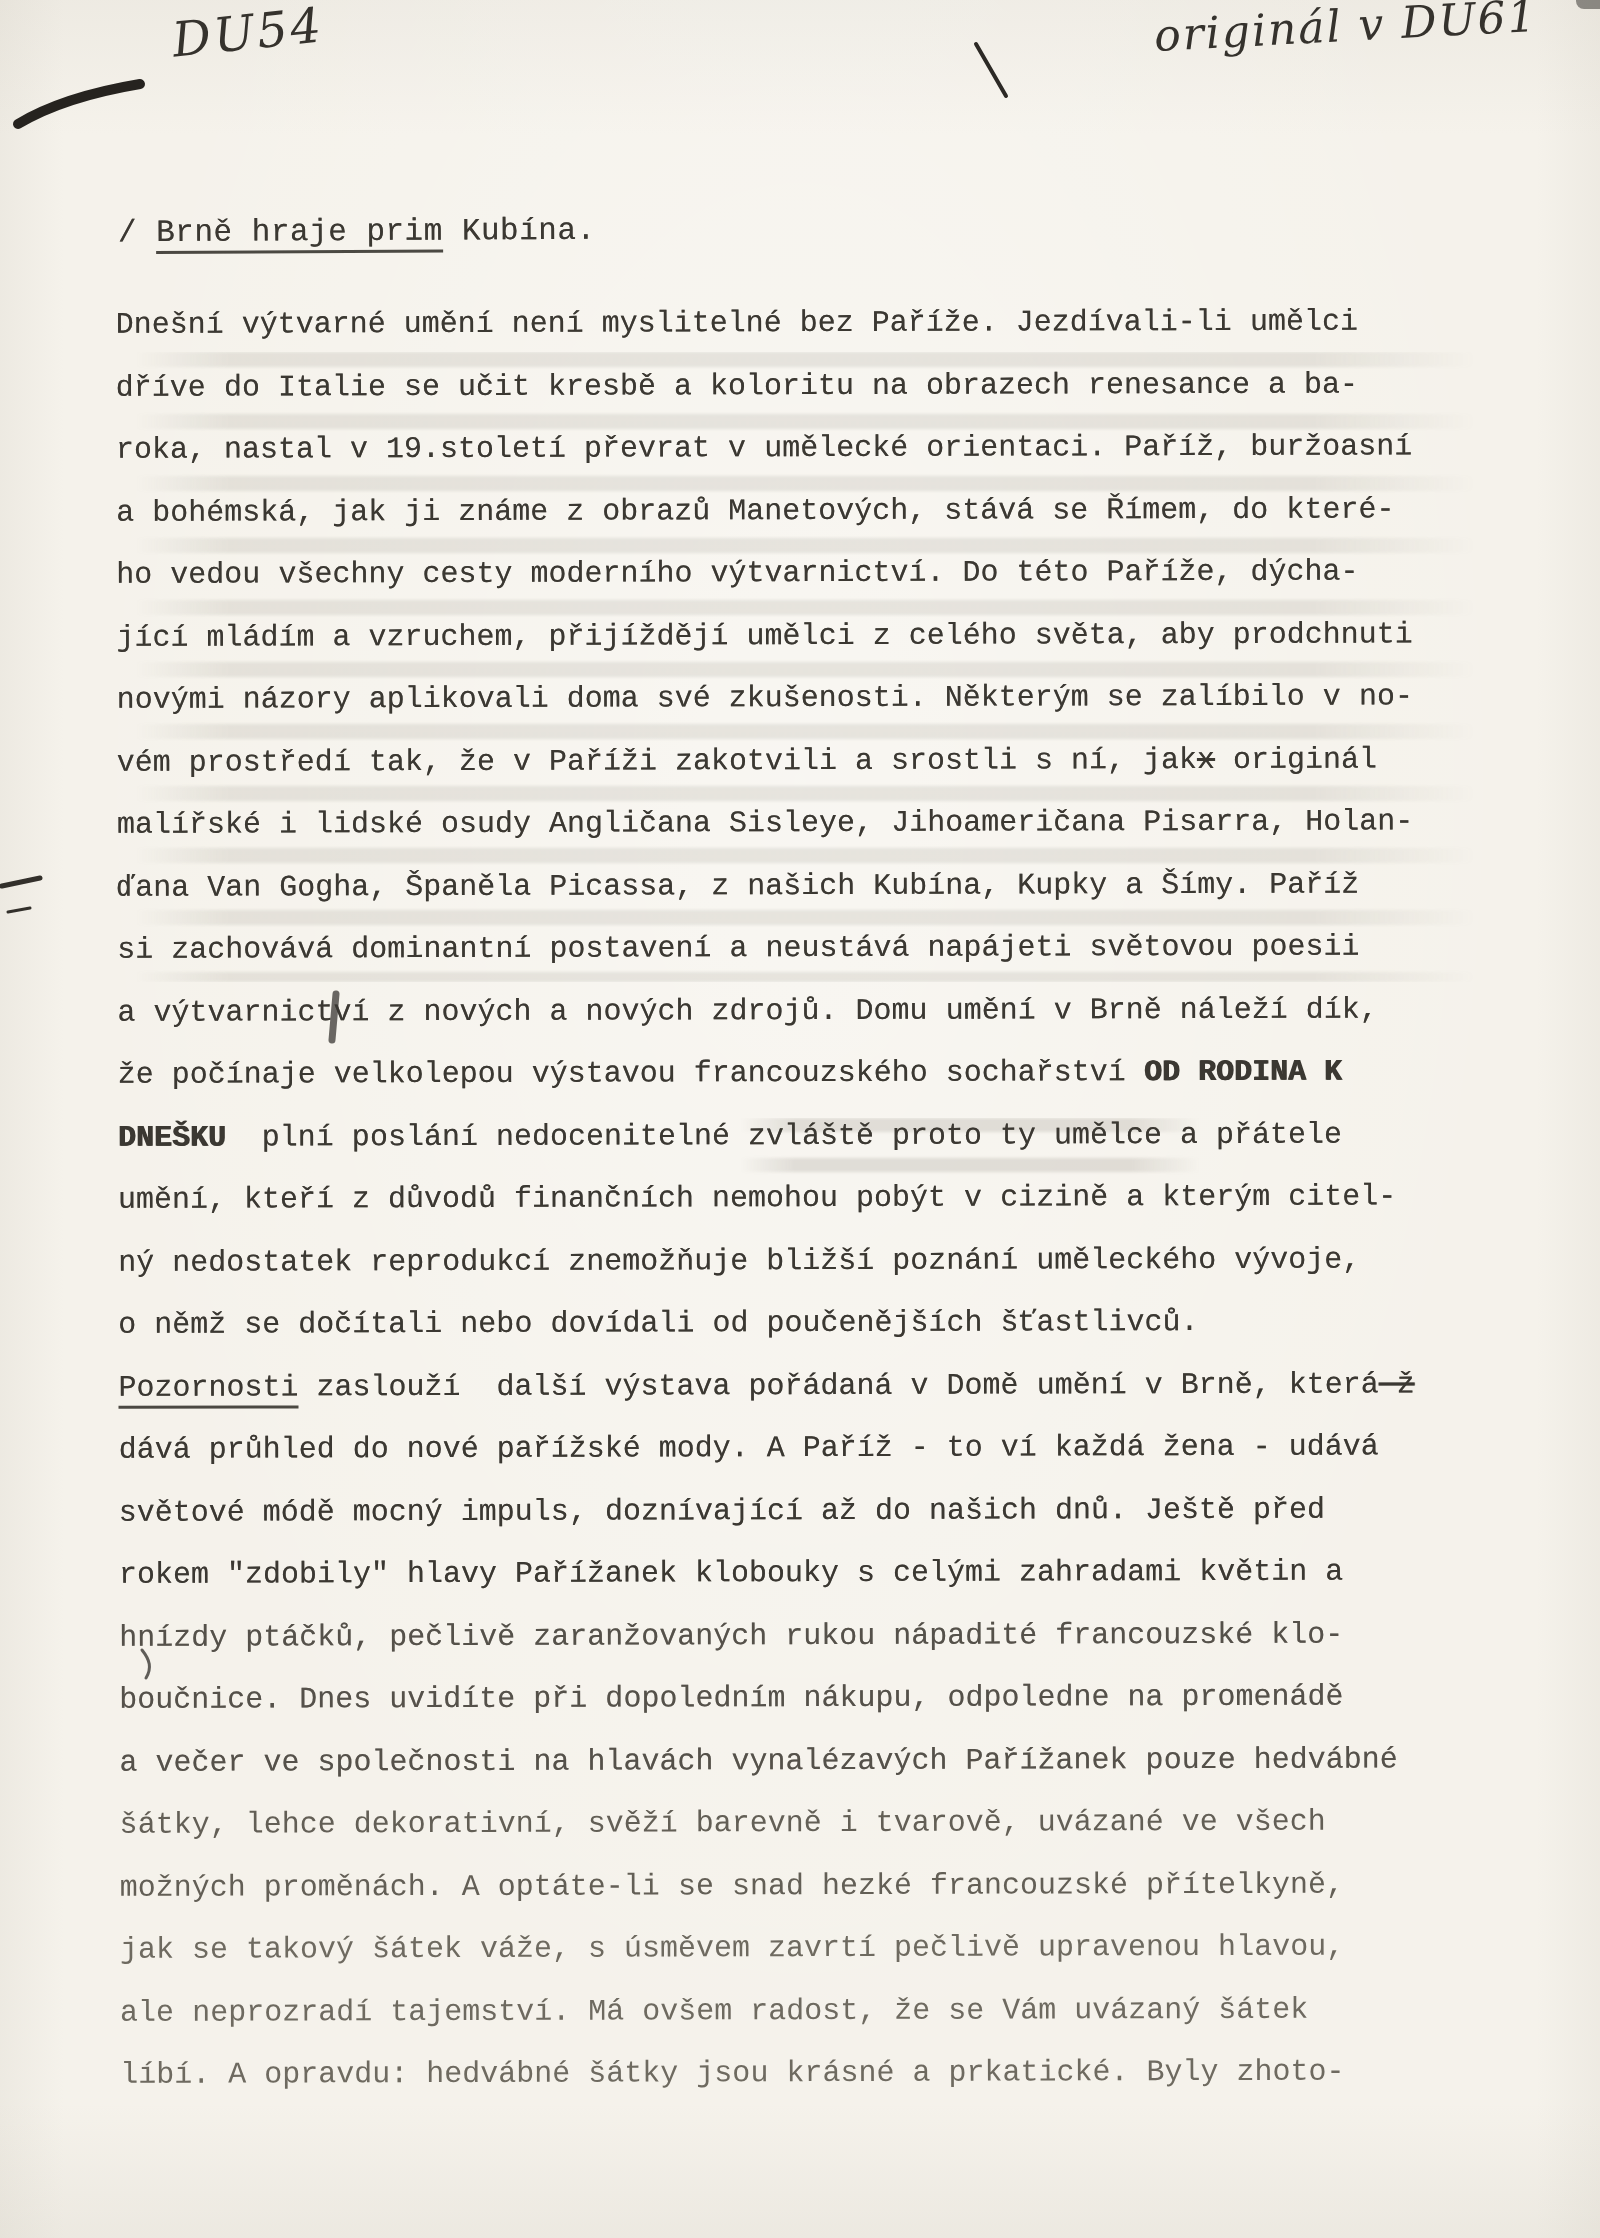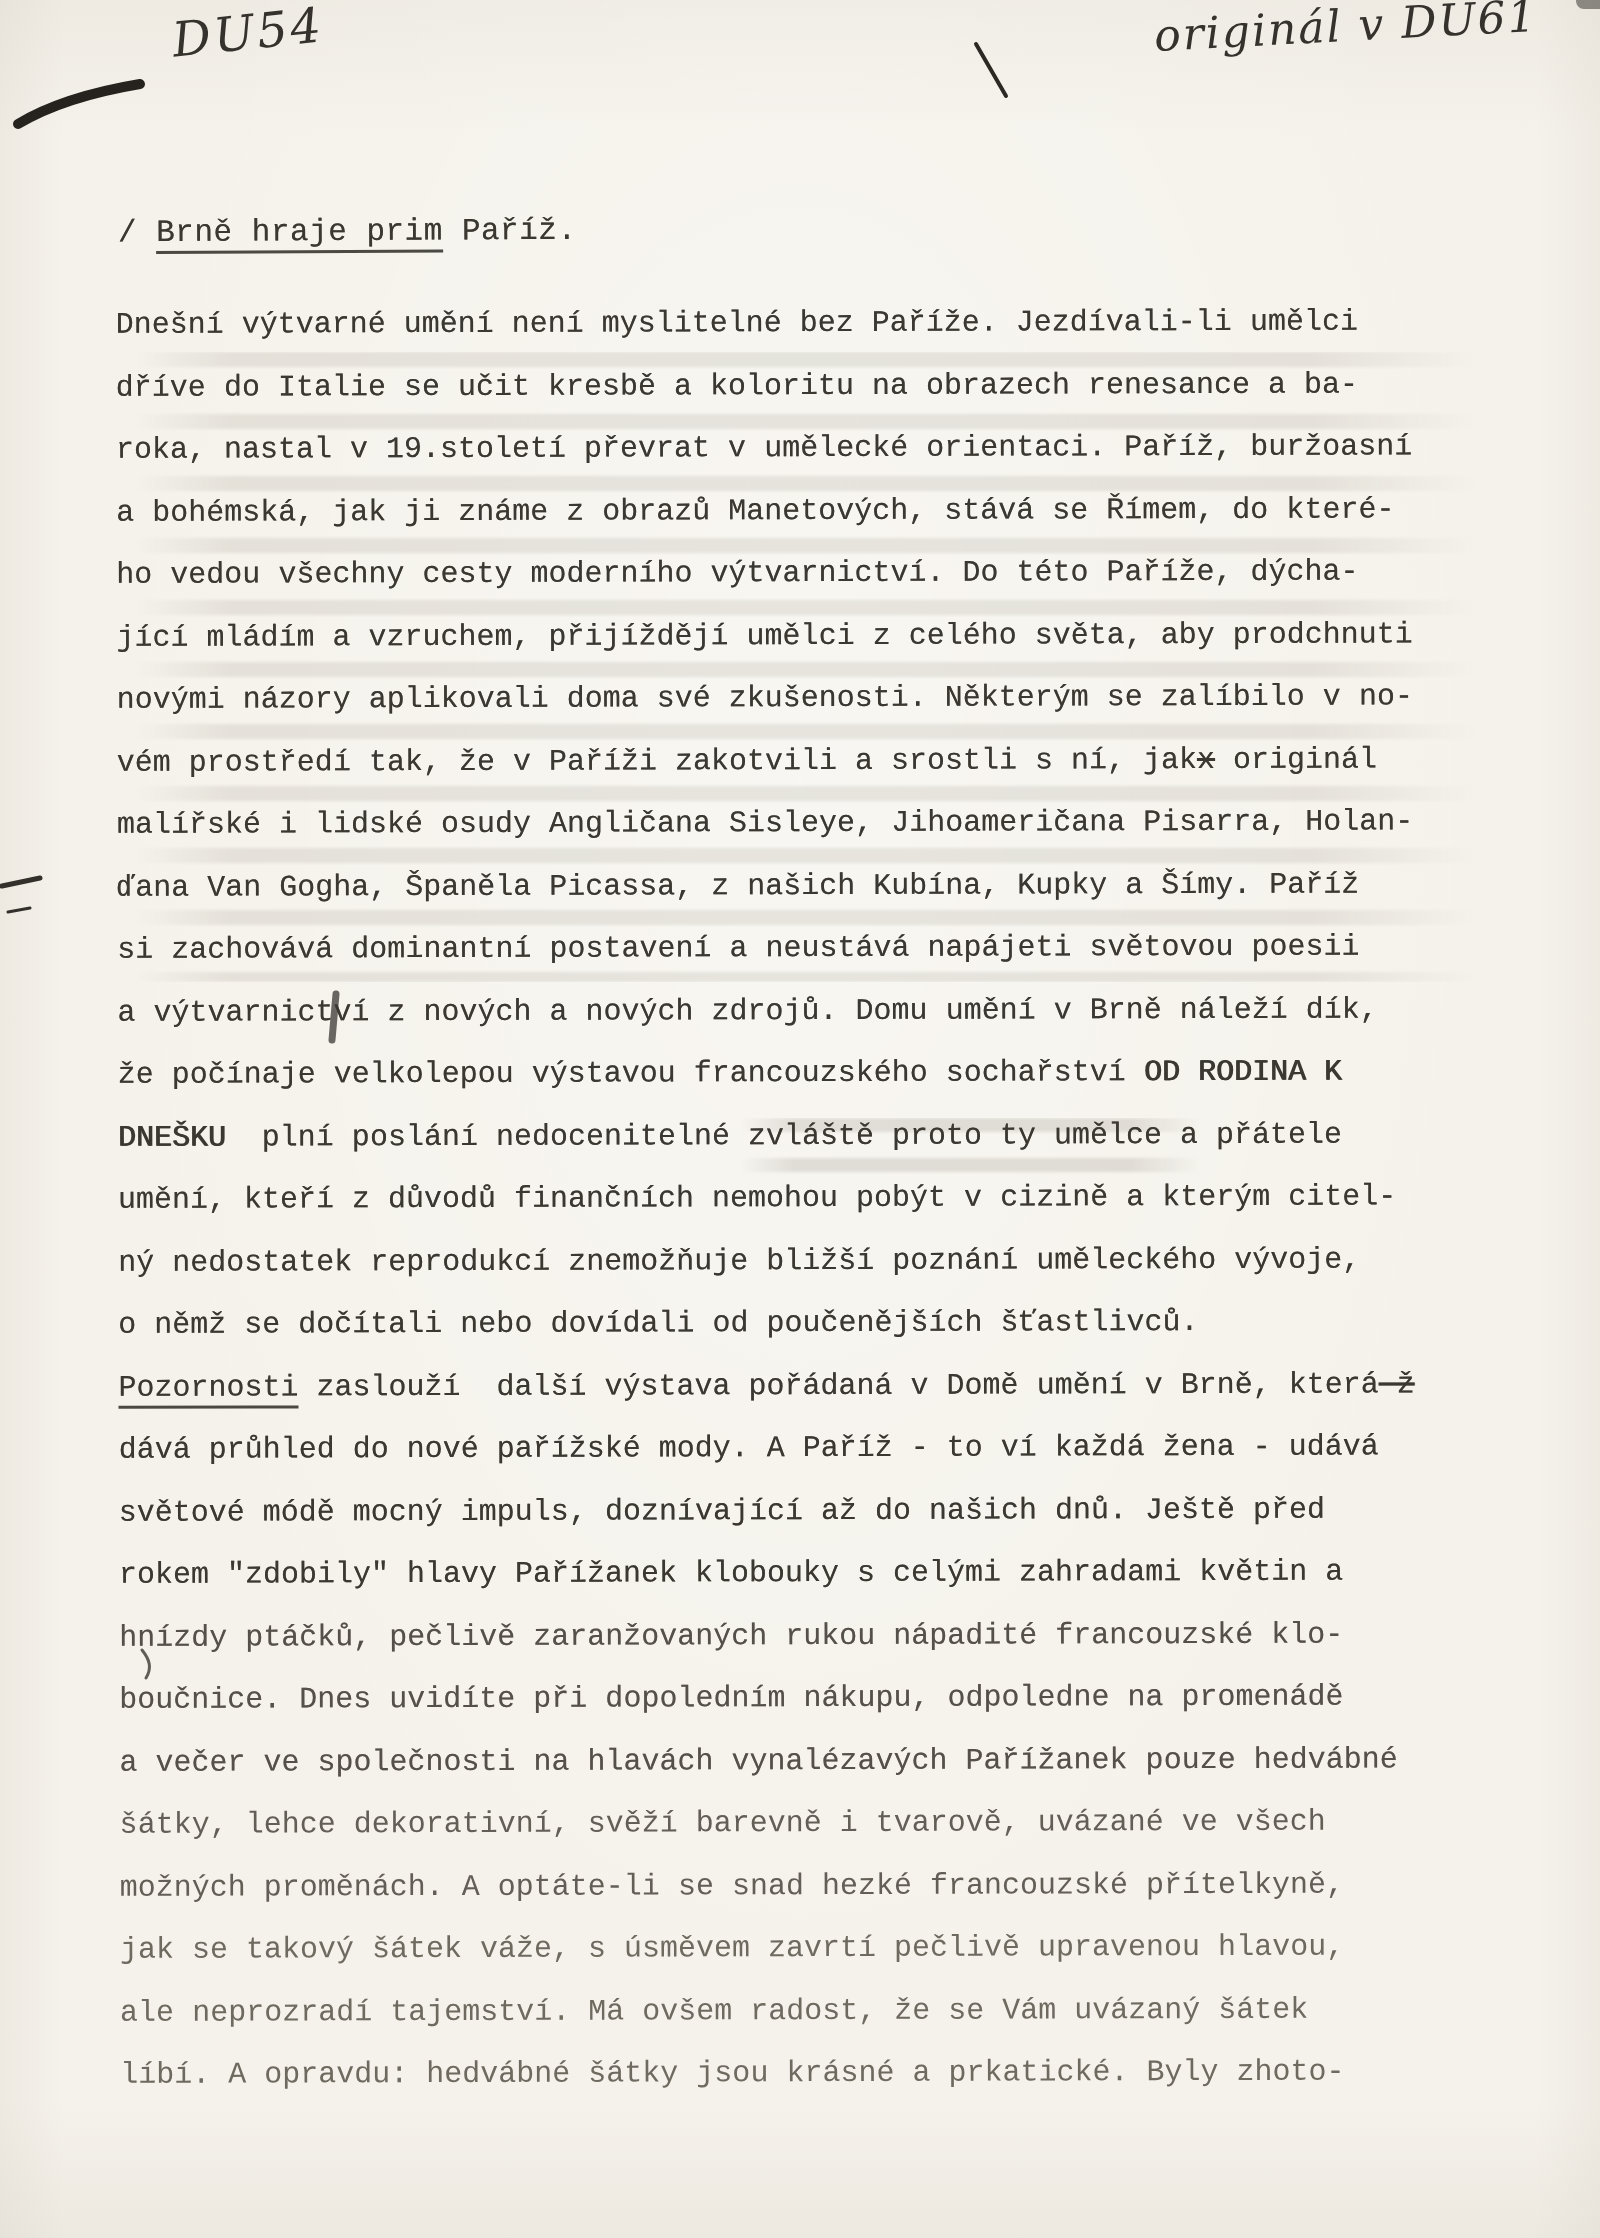--- a/index.html
+++ b/index.html
@@ -83,21 +83,21 @@
     white-space: pre;
     text-shadow: 0 0 0.6px rgba(59,56,50,0.65);
   }
   
   .tline:nth-child(n+22) { color: #55514a; text-shadow: 0 0 0.5px rgba(85,81,74,0.5); }
   .tline:nth-child(n+25) { color: #635f56; text-shadow: none; }
   .tline:nth-child(n+27) { color: #6e6a60; }
 
   .seg-n { }
   .seg-u { border-bottom: 3px solid rgba(45,42,37,0.85); padding-bottom: 1px; }
-  .seg-b { font-weight: normal; text-shadow: 1px 0 0 currentColor; }
+  .seg-b { font-weight: bold; text-shadow: 1px 0 0 currentColor; }
   .seg-s { text-decoration: line-through; }
 
   .corner-artifact {
     position: absolute;
     right: 0; top: 0;
     width: 24px; height: 9px;
     background: #2b2925;
     opacity: 0.5;
     border-bottom-left-radius: 8px;
     z-index: 6;
@@ -116,21 +116,21 @@
     <path d="M 976 44 L 1006 96" stroke="#2c2925" stroke-width="4"></path>
     <path d="M 2 886 L 40 878" stroke="#33302b" stroke-width="5"></path>
     <path d="M 8 912 L 30 908" stroke="#33302b" stroke-width="3"></path>
     <path opacity="0.75" d="M 336 994 L 332 1040" stroke="#3a3733" stroke-width="7"></path>
     <path opacity="0.8" d="M 142 1650 C 150 1660, 152 1668, 146 1678" stroke="#3a3733" stroke-width="3"></path>
   </svg>
 
   <div class="hw du54">DU54</div>
   <div class="hw orig">originál v DU61</div>
 
-  <div class="title"><span class="seg-n">/ </span><span class="seg-u">Brně hraje prim</span><span class="seg-n"> Paříž.</span></div>
+  <div class="title"><span class="seg-n">/ </span><span class="seg-u">Brně hraje prim</span><span class="seg-n"> Kubína.</span></div>
 
   <div class="body">
       <div class="tline"><span class="seg-n">Dnešní výtvarné umění není myslitelné bez Paříže. Jezdívali-li umělci</span></div>
       <div class="tline"><span class="seg-n">dříve do Italie se učit kresbě a koloritu na obrazech renesance a ba-</span></div>
       <div class="tline"><span class="seg-n">roka, nastal v 19.století převrat v umělecké orientaci. Paříž, buržoasní</span></div>
       <div class="tline"><span class="seg-n">a bohémská, jak ji známe z obrazů Manetových, stává se Římem, do které-</span></div>
       <div class="tline"><span class="seg-n">ho vedou všechny cesty moderního výtvarnictví. Do této Paříže, dýcha-</span></div>
       <div class="tline"><span class="seg-n">jící mládím a vzruchem, přijíždějí umělci z celého světa, aby prodchnuti</span></div>
       <div class="tline"><span class="seg-n">novými názory aplikovali doma své zkušenosti. Některým se zalíbilo v no-</span></div>
       <div class="tline"><span class="seg-n">vém prostředí tak, že v Paříži zakotvili a srostli s ní, jak</span><span class="seg-s">x</span><span class="seg-n"> originál</span></div>

